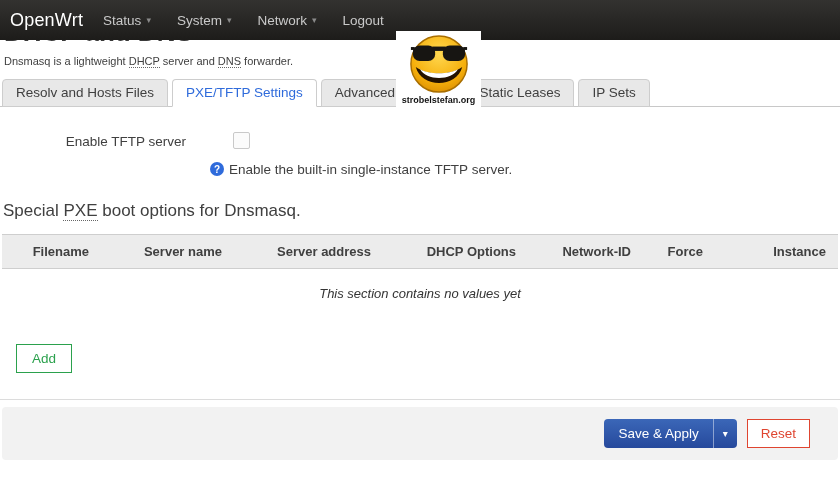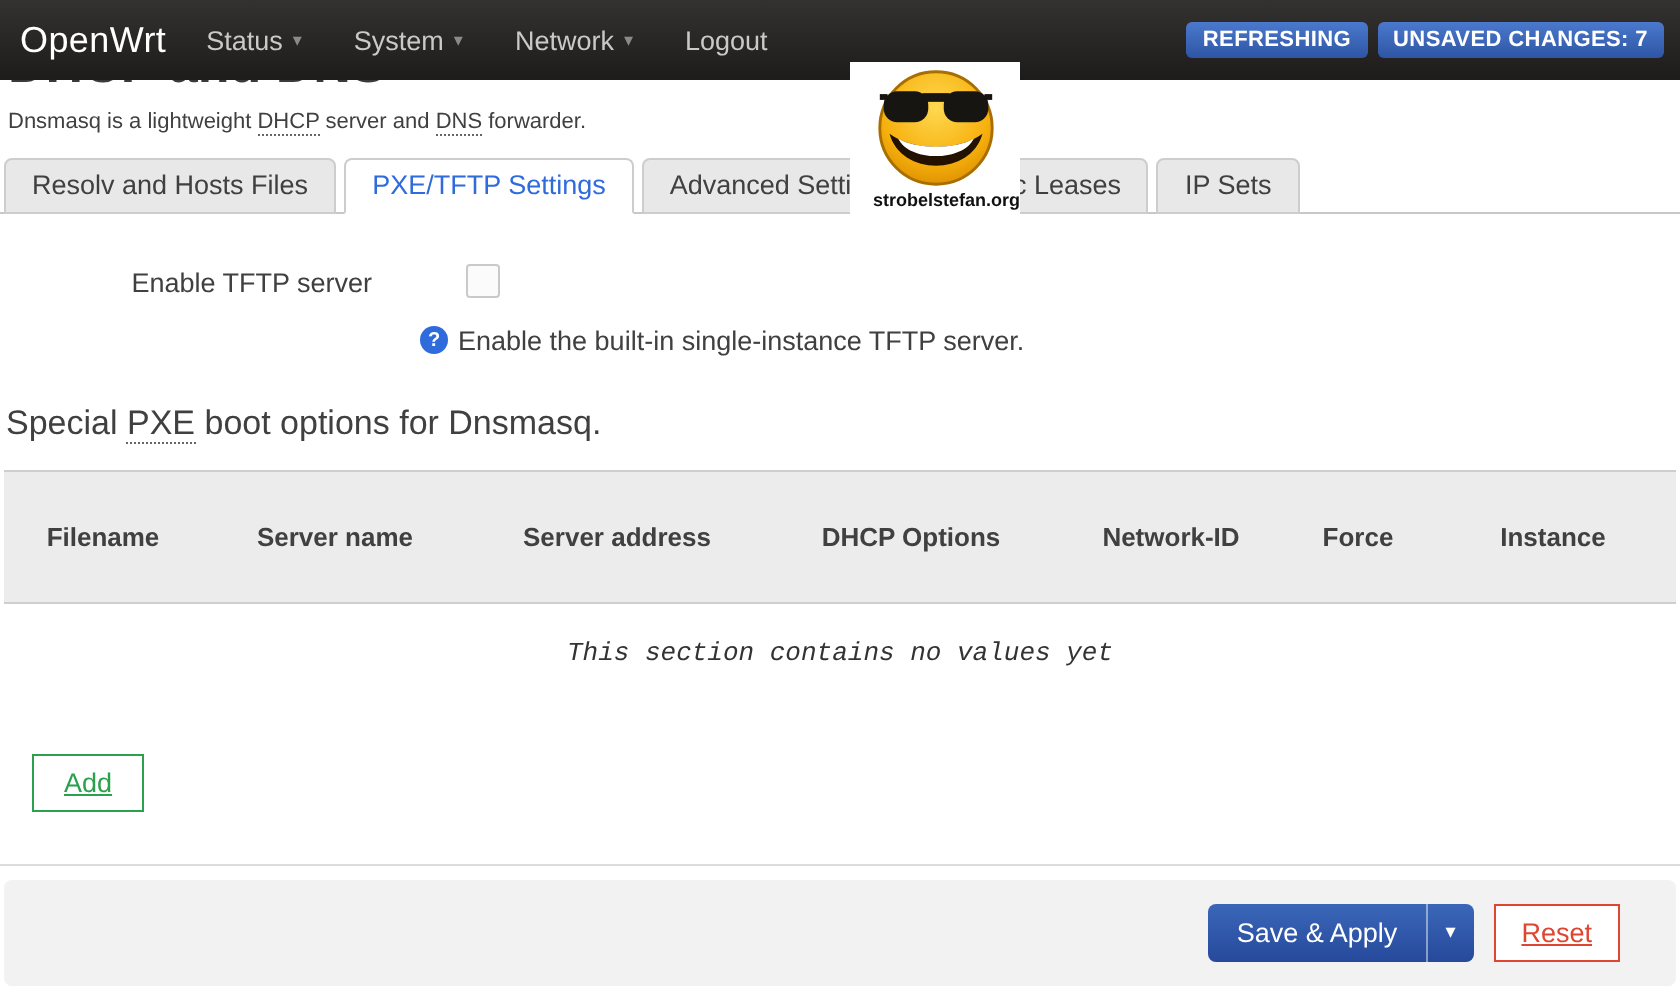--- a/index.html
+++ b/index.html
@@ -32,22 +32,22 @@
   .nav-badges { margin-left: auto; display: flex; gap: 5px; }
   .badge {
     background: linear-gradient(#4a79cd, #2f55a4);
     color: #fff; font-size: 11px; font-weight: bold;
     padding: 3px 8px; border-radius: 3px; letter-spacing: .2px;
     cursor: pointer; white-space: nowrap;
   }
 
   
   .logo-box {
-    position: absolute; left: 425px; top: 31px; width: 85px; height: 87px;
-    background: #ffffff; z-index: 5; text-align: right;
+    position: absolute; left: 396px; top: 31px; width: 85px; height: 87px;
+    background: #ffffff; z-index: 5; text-align: center;
   }
   .logo-box svg { display: block; margin: 2px auto 0; }
   .logo-caption { font-size: 9px; font-weight: bold; color: #111; margin-top: 0; }
 
   
   .page-header { padding: 18px 4px 0 4px; }
   .page-title { font-size: 26px; font-weight: bold; color: #3a3a3a; line-height: 1.15; }
   .page-subtitle { font-size: 11px; margin-top: 7px; color: #404040; }
   .abbr { border-bottom: 1px dotted #666; cursor: help; }
 
@@ -103,26 +103,26 @@
     width: calc(100% - 4px); margin: 13px 2px 0;
     border-collapse: collapse; table-layout: fixed;
   }
   .pxe-table thead tr {
     background: #ececec;
     border-top: 1px solid #cecece;
     border-bottom: 1px solid #cecece;
   }
   .pxe-table th {
     font-size: 13px; font-weight: bold; color: #404040;
-    text-align: center; padding: 25px 12px; white-space: nowrap; overflow: hidden;
-  }
-  .empty-cell { padding: 17px 0 24px; font-family: Liberation Mono, monospace; }
+    text-align: right; padding: 9px 12px; white-space: nowrap; overflow: hidden;
+  }
+  .empty-cell { padding: 17px 0 24px; }
   .empty-text { text-align: center; font-style: italic; font-size: 13px; color: #333; }
 
-  .btn { font-size: 13.5px; border-radius: 0; cursor: pointer; background: #fff; text-decoration: underline; }
+  .btn { font-size: 13.5px; border-radius: 0; cursor: pointer; background: #fff; }
   .btn-add {
     margin: 19px 0 0 16px; display: inline-block;
     padding: 6px 15px;
     border: 1px solid #2ba14d; color: #2ba14d;
   }
 
   
   .divider { margin-top: 26px; border-top: 1px solid #dcdcdc; }
   .footer-bar {
     margin: 7px 2px 0; height: 53px;
@@ -160,24 +160,20 @@
       <span>System</span>
       <span class="nav-caret">▾</span>
     </span>
     <span class="nav-item">
       <span>Network</span>
       <span class="nav-caret">▾</span>
     </span>
     <span class="nav-item">
       <span>Logout</span>
     </span>
-  </div>
-  <div class="nav-badges">
-    <span class="badge">REFRESHING</span>
-    <span class="badge">UNSAVED CHANGES: 7</span>
   </div>
 </div>
 
 
 <div class="logo-box">
   <svg viewBox="0 0 64 64" width="62" height="62">
     <defs>
       <radialGradient id="faceg" cx="50%" cy="32%" r="75%">
         <stop offset="0%" stop-color="#ffd851"></stop>
         <stop offset="65%" stop-color="#f6b00c"></stop>

